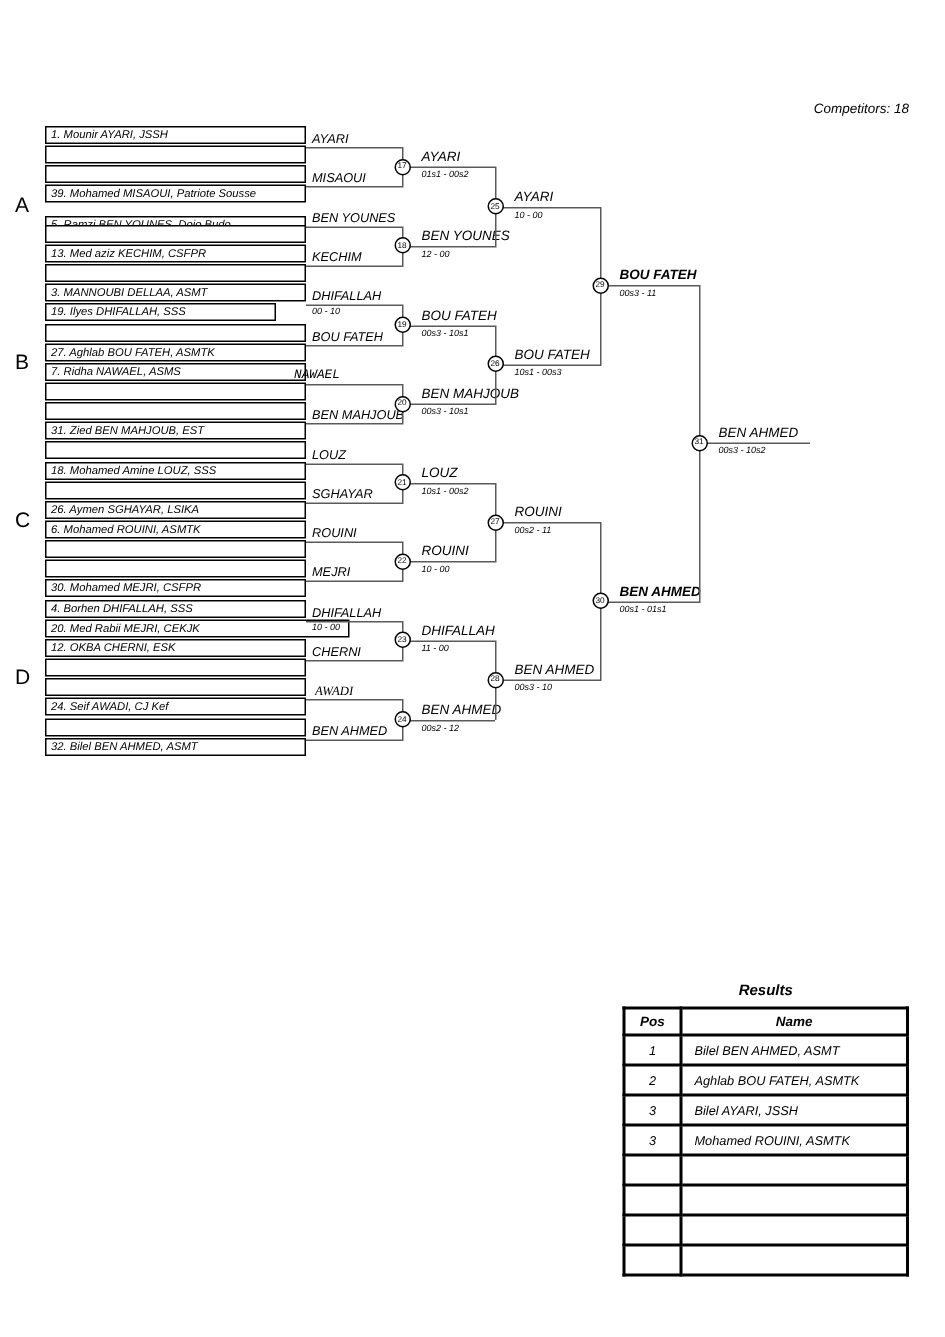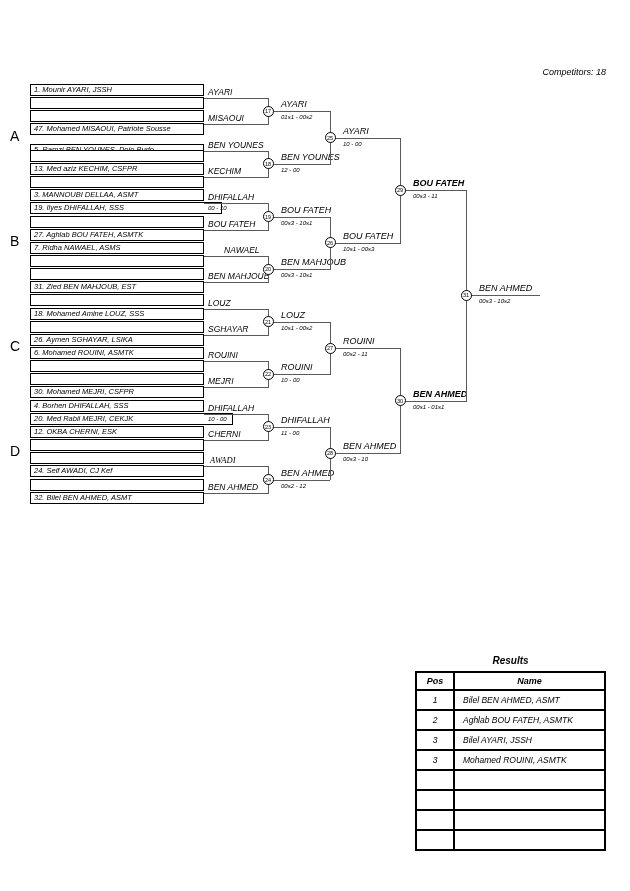--- a/index.html
+++ b/index.html
@@ -32,27 +32,27 @@
 </style>
 </head>
 <body>
 
 <div class="page">
   <div class="competitors">Competitors: 18</div>
   <div id="bracket">
       <div class="slot" style="left: 30px; top: 84px; width: 174px; height: 12px;">1. Mounir AYARI, JSSH</div>
       <div class="slot" style="left: 30px; top: 97.15px; width: 174px; height: 12px;"></div>
       <div class="slot" style="left: 30px; top: 110.3px; width: 174px; height: 12px;"></div>
-      <div class="slot" style="left: 30px; top: 123.45px; width: 174px; height: 12px;">47. Mohamed MISAOUI, Patriote Sousse</div>
+      <div class="slot" style="left: 30px; top: 123.45px; width: 174px; height: 12px;">39. Mohamed MISAOUI, Patriote Sousse</div>
       <div class="slot" style="left: 30px; top: 144px; width: 174px; height: 12px;">5. Ramzi BEN YOUNES, Dojo Budo</div>
       <div class="slot" style="left: 30px; top: 149.75px; width: 174px; height: 12px;"></div>
       <div class="slot" style="left: 30px; top: 162.9px; width: 174px; height: 12px;">13. Med aziz KECHIM, CSFPR</div>
       <div class="slot" style="left: 30px; top: 176.05px; width: 174px; height: 12px;"></div>
       <div class="slot" style="left: 30px; top: 189.2px; width: 174px; height: 12px;">3. MANNOUBI DELLAA, ASMT</div>
-      <div class="slot" style="left: 30px; top: 202.35px; width: 192px; height: 12px;">19. Ilyes DHIFALLAH, SSS</div>
+      <div class="slot" style="left: 30px; top: 202.35px; width: 154px; height: 12px;">19. Ilyes DHIFALLAH, SSS</div>
       <div class="slot" style="left: 30px; top: 215.5px; width: 174px; height: 12px;"></div>
       <div class="slot" style="left: 30px; top: 228.65px; width: 174px; height: 12px;">27. Aghlab BOU FATEH, ASMTK</div>
       <div class="slot" style="left: 30px; top: 241.8px; width: 174px; height: 12px;">7. Ridha NAWAEL, ASMS</div>
       <div class="slot" style="left: 30px; top: 254.95px; width: 174px; height: 12px;"></div>
       <div class="slot" style="left: 30px; top: 268.1px; width: 174px; height: 12px;"></div>
       <div class="slot" style="left: 30px; top: 281.25px; width: 174px; height: 12px;">31. Zied BEN MAHJOUB, EST</div>
       <div class="slot" style="left: 30px; top: 294.4px; width: 174px; height: 12px;"></div>
       <div class="slot" style="left: 30px; top: 307.55px; width: 174px; height: 12px;">18. Mohamed Amine LOUZ, SSS</div>
       <div class="slot" style="left: 30px; top: 320.7px; width: 174px; height: 12px;"></div>
       <div class="slot" style="left: 30px; top: 333.85px; width: 174px; height: 12px;">26. Aymen SGHAYAR, LSIKA</div>
@@ -75,21 +75,21 @@
       <div class="hline" style="left: 204px; top: 150.75px; width: 64px;"></div>
       <div class="lane-label" style="left: 208px; top: 139.75px;">BEN YOUNES</div>
       <div class="hline" style="left: 204px; top: 177.05px; width: 64px;"></div>
       <div class="lane-label" style="left: 208px; top: 166.05px;">KECHIM</div>
       <div class="hline" style="left: 204px; top: 203.35px; width: 64px;"></div>
       <div class="lane-label" style="left: 208px; top: 192.35px;">DHIFALLAH</div>
       <div class="score" style="left: 208px; top: 205.35px;">00 - 10</div>
       <div class="hline" style="left: 204px; top: 229.65px; width: 64px;"></div>
       <div class="lane-label" style="left: 208px; top: 218.65px;">BOU FATEH</div>
       <div class="hline" style="left: 204px; top: 255.95px; width: 64px;"></div>
-      <div class="lane-label" style="left: 224px; top: 244.95px;">NAWAEL</div>
+      <div class="lane-label" style="left: 196px; top: 244.95px; font-family: Liberation Mono, monospace;">NAWAEL</div>
       <div class="hline" style="left: 204px; top: 282.25px; width: 64px;"></div>
       <div class="lane-label" style="left: 208px; top: 271.25px;">BEN MAHJOUB</div>
       <div class="hline" style="left: 204px; top: 308.55px; width: 64px;"></div>
       <div class="lane-label" style="left: 208px; top: 297.55px;">LOUZ</div>
       <div class="hline" style="left: 204px; top: 334.85px; width: 64px;"></div>
       <div class="lane-label" style="left: 208px; top: 323.85px;">SGHAYAR</div>
       <div class="hline" style="left: 204px; top: 361.15px; width: 64px;"></div>
       <div class="lane-label" style="left: 208px; top: 350.15px;">ROUINI</div>
       <div class="hline" style="left: 204px; top: 387.45px; width: 64px;"></div>
       <div class="lane-label" style="left: 208px; top: 376.45px;">MEJRI</div>

